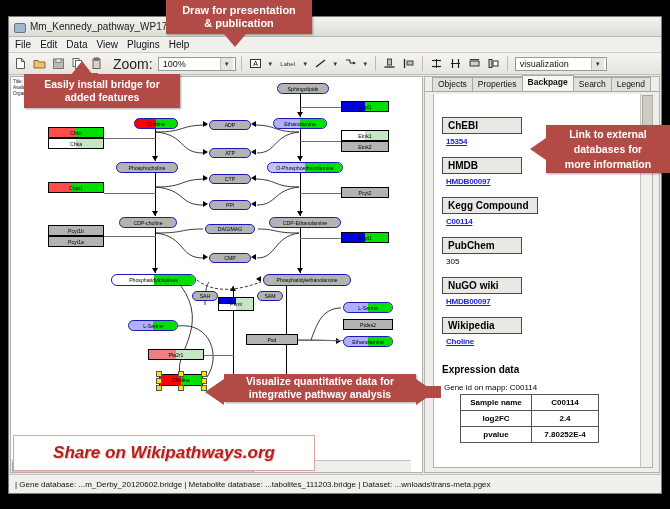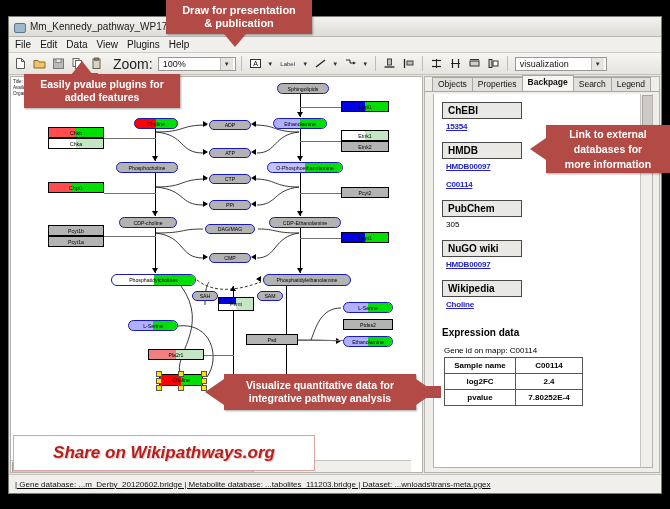--- a/index.html
+++ b/index.html
@@ -33,41 +33,41 @@
   .canvaswrap{position:relative;flex:1;background:#fff;border:1px solid #b5b3ad;margin:1px;overflow:hidden;}
   .sidepanel{width:236px;position:relative;background:#efeeea;border:1px solid #b5b3ad;margin:1px 1px 1px 0;
              display:flex;flex-direction:column;box-sizing:border-box;}
   
   .tabs{display:flex;align-items:flex-end;height:15px;padding-left:7px;background:#efeeea;
         border-bottom:1px solid #a8a6a0;box-sizing:border-box;}
   .tab{font-size:8.5px;color:#111;padding:1px 5px 1px;border:1px solid #a8a6a0;border-bottom:none;
        background:#e2e0da;margin-right:-1px;line-height:11px;}
   .tab.active{background:#f7f6f3;font-weight:bold;position:relative;top:-1px;padding-bottom:2px;}
   .panelbody{flex:1;background:#fff;margin:2px 6px 4px 8px;border:1px solid #b5b3ad;border-top:none;
-             overflow:hidden;position:relative;padding:6px 8px;box-sizing:border-box;}
+             overflow:hidden;position:relative;padding:21px 8px;box-sizing:border-box;}
   .dbhead{display:inline-block;border:1px solid #4a4a4a;background:#e9e8e4;font-size:10px;font-weight:bold;
           color:#000;padding:2px 8px 2px 5px;min-width:80px;box-sizing:border-box;}
   .dblink{font-size:8px;color:#2222cc;text-decoration:underline;margin:3px 0 9px 4px;display:block;
           font-weight:bold;letter-spacing:-0.2px;}
   .dbplain{font-size:8px;color:#000;margin:3px 0 9px 4px;display:block;}
   .exphead{font-size:10px;font-weight:bold;color:#000;margin:18px 0 8px 0;}
   .geneid{font-size:8px;color:#000;margin:0 0 2px 2px;}
-  table.exp{border-collapse:collapse;margin-left:2px;}
+  table.exp{border-collapse:collapse;margin-left:18px;}
   table.exp td{border:1px solid #555;font-size:8px;color:#000;text-align:center;padding:2px 4px;
                height:11px;font-weight:bold;}
   table.exp td:first-child{width:62px;}
   table.exp td:last-child{width:58px;}
   
   .vscroll{position:absolute;right:0;top:0;bottom:0;width:11px;background:#f0efec;border-left:1px solid #c6c4be;}
   .vthumb{position:absolute;left:1px;top:1px;width:9px;height:34px;background:#cdcbc4;border:1px solid #a5a39d;}
   .hscroll{position:absolute;left:0;right:11px;bottom:0;height:11px;background:#f0efec;border-top:1px solid #c6c4be;}
   .hthumb{position:absolute;left:1px;top:1px;height:9px;width:60%;background:#cdcbc4;border:1px solid #a5a39d;}
   
   .statusbar{position:absolute;left:0;right:0;bottom:0;height:19px;background:#f0efec;
-             border-top:1px solid #c6c4be;display:flex;align-items:center;padding-left:6px;box-sizing:border-box;text-decoration:underline;}
+             border-top:1px solid #c6c4be;display:flex;align-items:center;padding-left:6px;box-sizing:border-box;}
   .statusbar span{font-size:8px;color:#111;}
   
   .meta{position:absolute;left:2px;top:2px;font-size:4.6px;line-height:6.2px;color:#222;}
   .node{position:absolute;box-sizing:border-box;display:flex;align-items:center;justify-content:center;
         font-size:5.2px;color:#000;font-family:"Liberation Sans",sans-serif;white-space:nowrap;}
   .metab{border:1px solid #1a1ab4;border-radius:9px;background:#b3b3b3;}
   .metab-sel{border:1px solid #1a1ab4;border-radius:9px;overflow:hidden;}
   .gene{border:1px solid #000;background:#b3b3b3;}
   .lbl{position:relative;z-index:4;}
   .half{position:absolute;top:0;bottom:0;}
@@ -441,20 +441,21 @@
         <div class="tab">Legend</div>
       </div>
 
       <div class="panelbody">
         <div class="dbhead">ChEBI</div>
         <a class="dblink" href="#">15354</a>
 
         <div class="dbhead">HMDB</div>
         <a class="dblink" href="#">HMDB00097</a>
 
+        <div class="dbhead">Kegg Compound</div>
         <a class="dblink" href="#">C00114</a>
 
         <div class="dbhead">PubChem</div>
         <span class="dbplain">305</span>
 
         <div class="dbhead">NuGO wiki</div>
         <a class="dblink" href="#">HMDB00097</a>
 
         <div class="dbhead">Wikipedia</div>
         <a class="dblink" href="#">Choline</a>
@@ -490,35 +491,35 @@
     <span>| Gene database: ...m_Derby_20120602.bridge | Metabolite database: ...tabolites_111203.bridge | Dataset: ...wnloads\trans-meta.pgex</span>
   </div>
 
   <div class="callout" style="left:157px;top:-17px;width:146px;height:34px;font-size:11px;flex-direction:column;">
     <div>Draw for presentation</div>
     <div>&amp; publication</div>
   </div>
   <div class="co-stem" style="left:215px;top:17px;border-left:11px solid transparent;border-right:11px solid transparent;border-top:13px solid #b24a45;"></div>
 
   <div class="callout" style="left:15px;top:57px;width:156px;height:34px;font-size:10.5px;flex-direction:column;">
-    <div>Easily pvalue plugins for</div>
+    <div>Easily install bridge for</div>
     <div>added features</div>
   </div>
   <div class="co-stem" style="left:62px;top:44px;border-left:11px solid transparent;border-right:11px solid transparent;border-bottom:14px solid #b24a45;"></div>
   <div style="position:absolute;left:73px;top:56px;width:16px;height:6px;background:#b24a45;"></div>
 
   <div class="callout" style="left:537px;top:108px;width:124px;height:48px;font-size:10.5px;flex-direction:column;line-height:15px;">
     <div>Link  to external</div>
     <div>databases  for</div>
     <div>more information</div>
   </div>
   <div class="co-stem" style="left:521px;top:121px;border-top:11px solid transparent;border-bottom:11px solid transparent;border-right:16px solid #b24a45;"></div>
   <div style="position:absolute;left:536px;top:126px;width:5px;height:12px;background:#b24a45;"></div>
 
-  <div class="callout" style="left:215px;top:357px;width:192px;height:36px;font-size:10.5px;flex-direction:column;">
+  <div class="callout" style="left:215px;top:357px;width:192px;height:28px;font-size:10.5px;flex-direction:column;">
     <div>Visualize quantitative data  for</div>
     <div>integrative pathway analysis</div>
   </div>
   <div class="co-stem" style="left:196px;top:362px;border-top:13px solid transparent;border-bottom:13px solid transparent;border-right:19px solid #b24a45;"></div>
   <div class="co-stem" style="left:407px;top:362px;border-top:13px solid transparent;border-bottom:13px solid transparent;border-left:19px solid #b24a45;"></div>
   <div style="position:absolute;left:410px;top:369px;width:22px;height:12px;background:#b24a45;"></div>
 
   <div class="banner" style="left:4px;top:418px;width:300px;height:34px;">
     <span>Share on Wikipathways.org</span>
   </div>

